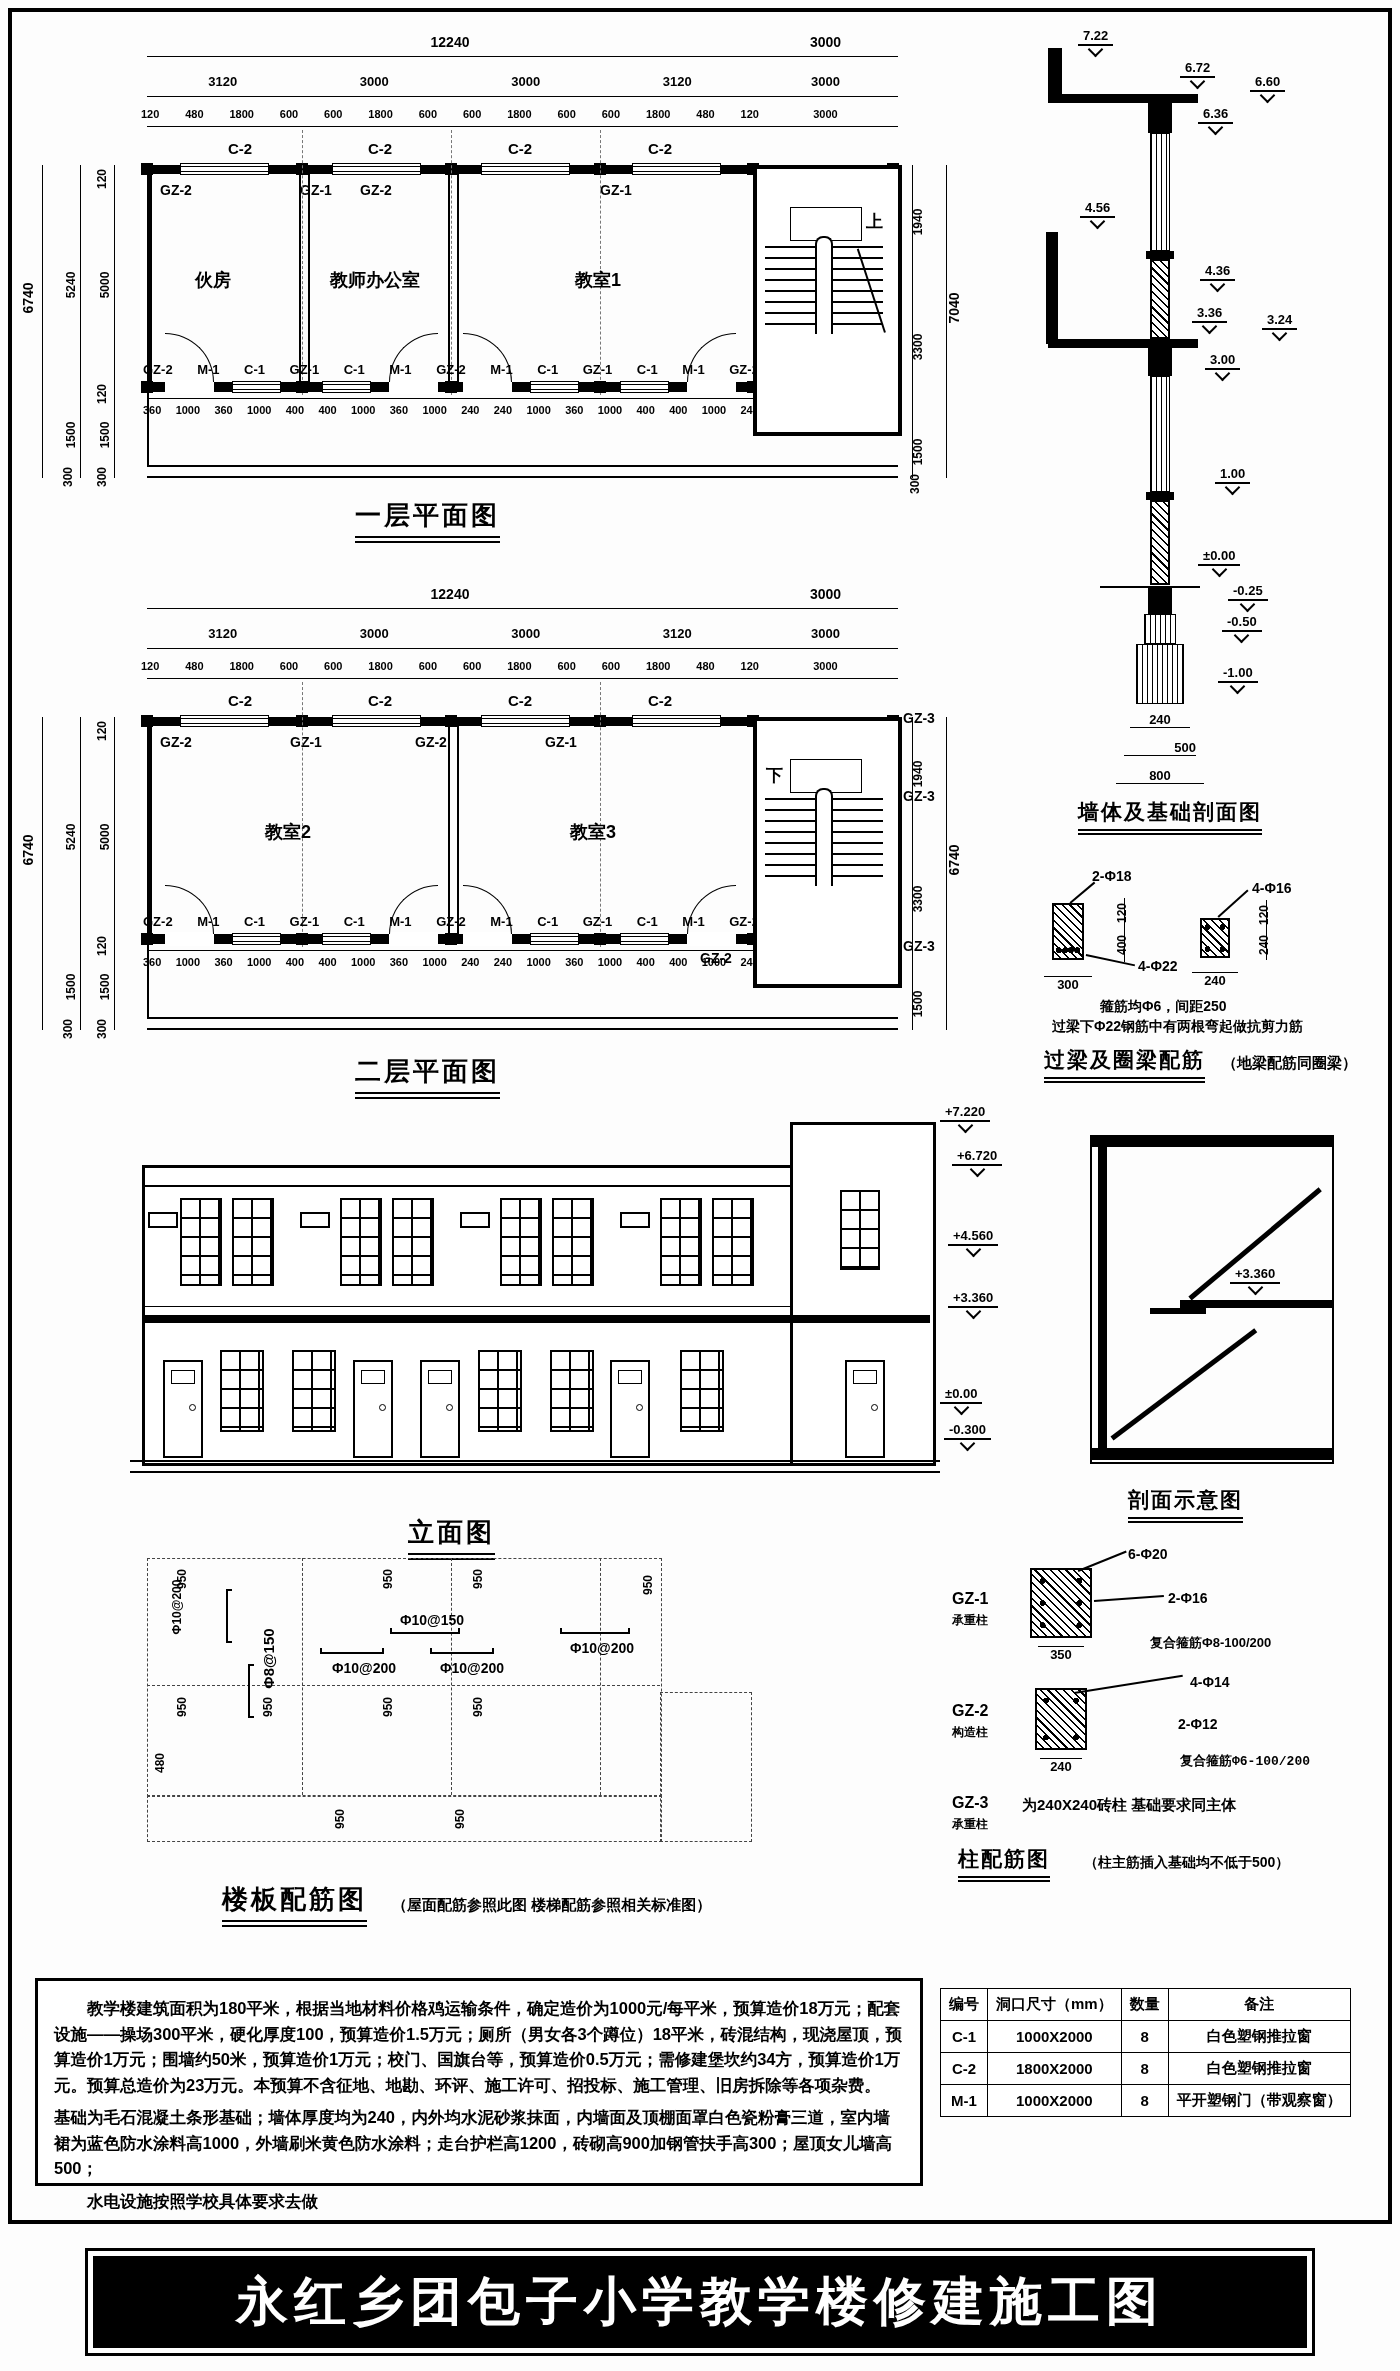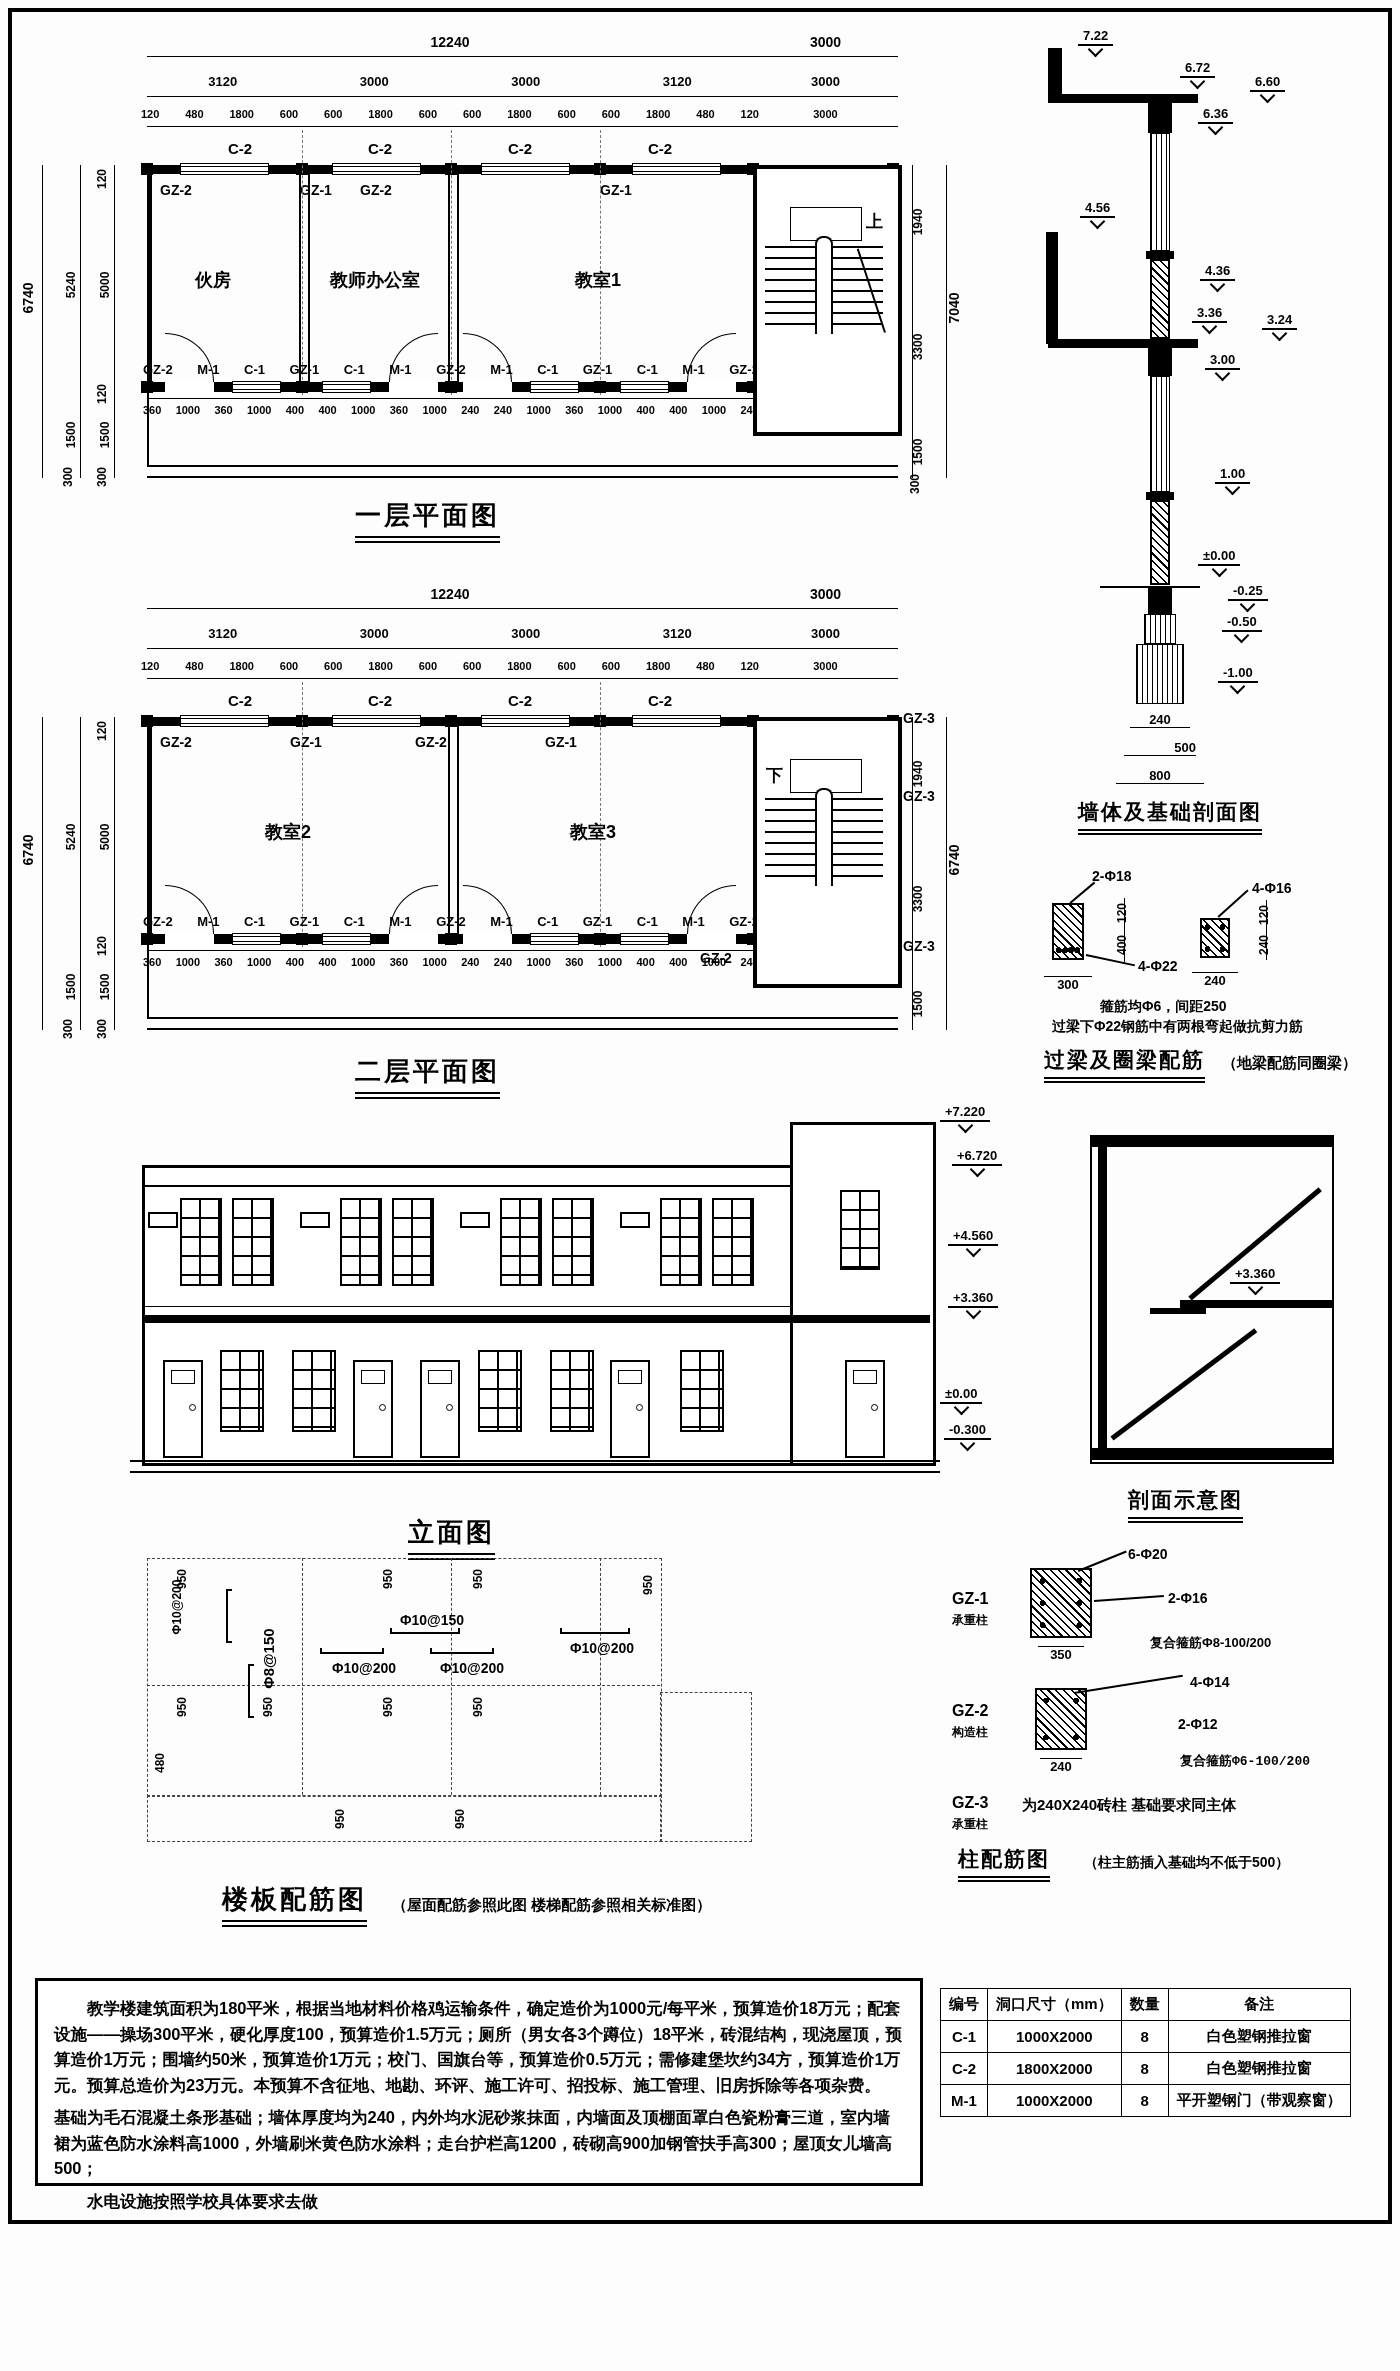--- a/index.html
+++ b/index.html
@@ -684,13 +684,16 @@
       </tr>
         <tr>
         <td>M-1</td>
         <td>1000X2000</td>
         <td>8</td>
         <td>平开塑钢门（带观察窗）</td>
       </tr>
       </tbody>
   </table>
 
+  <div class="titlebar" style="left:85px;top:2248px;width:1230px;height:108px;">
+    <div class="inner">永红乡团包子小学教学楼修建施工图</div>
+  </div>
 </div>
 
 </body></html>

